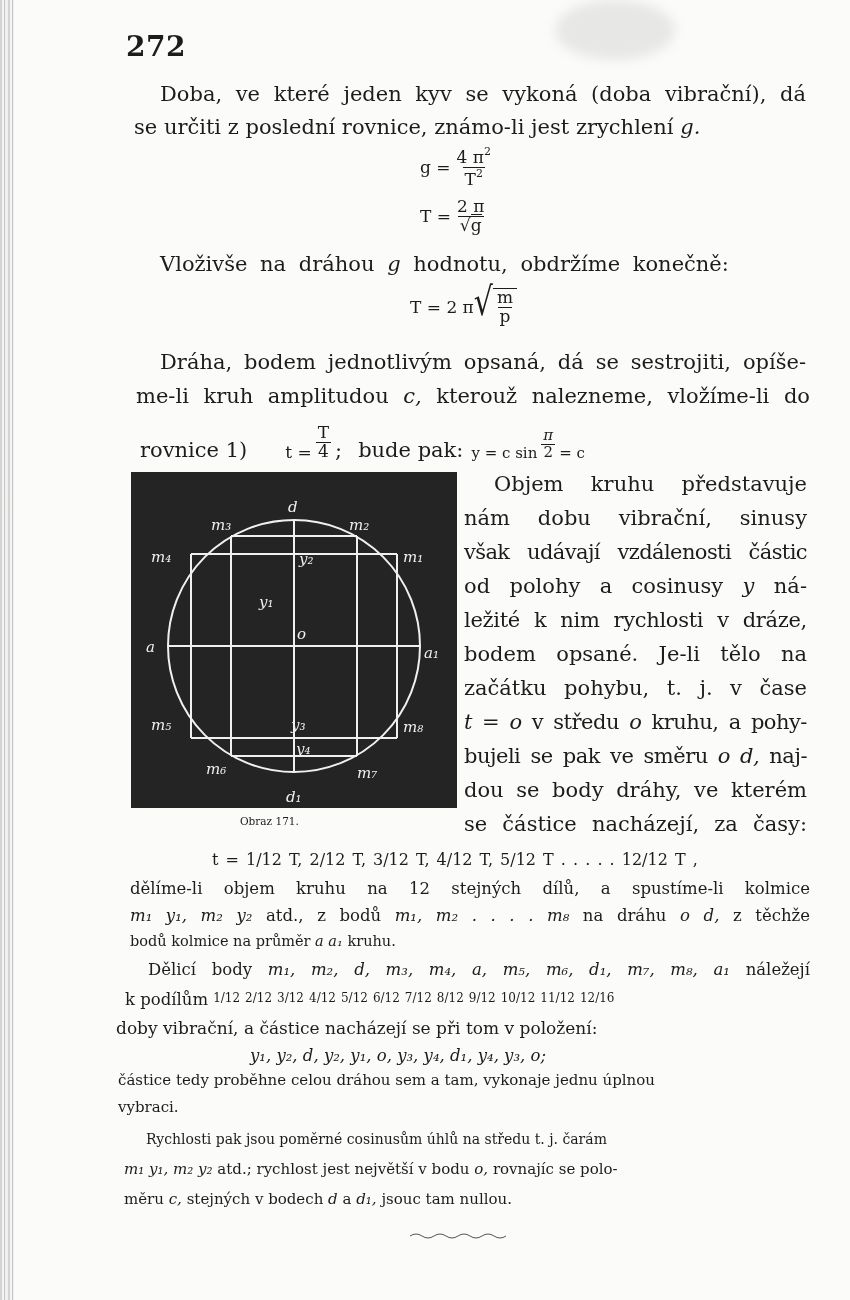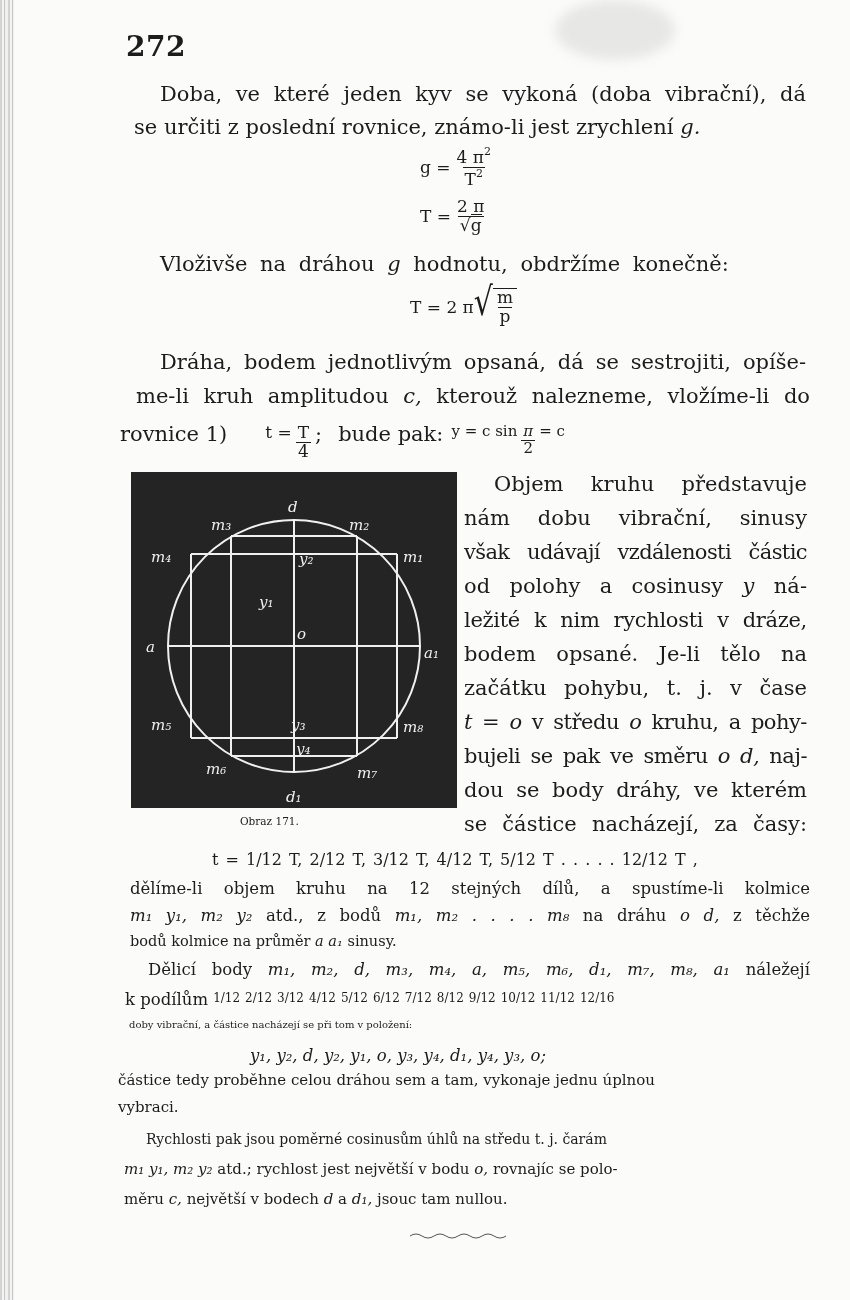--- a/index.html
+++ b/index.html
@@ -81,21 +81,21 @@
     </span>
   </span>
 </div>
 
 <div class="line j" style="left:160px;top:352px;width:646px;">Dráha, bodem jednotlivým opsaná, dá se sestrojiti, opíše-</div>
 <div class="line j" style="left:136px;top:386px;width:674px;">
   <span>me-li kruh amplitudou</span>
   <i>c,</i>
   <span>kterouž nalezneme, vložíme-li do</span>
 </div>
-<div class="line" style="left:120px;top:424px;display:flex;align-items:flex-start;">
+<div class="line" style="left:140px;top:424px;display:flex;align-items:flex-end;">
   <span>rovnice 1)</span>
   <span style="font-size:17px;margin-left:38px;">t =</span>
   <span class="frac" style="font-size:17px;">
     <span class="num">T</span>
     <span class="den">4</span>
   </span>
   <span>;</span>
   <span style="margin-left:16px;">bude pak:</span>
   <span style="font-size:15px;margin-left:8px;">y = c sin</span>
   <span class="frac" style="font-size:15px;">
@@ -184,21 +184,21 @@
   <i>m₁ y₁, m₂ y₂</i>
   <span>atd., z bodů</span>
   <i>m₁, m₂ . . . . m₈</i>
   <span>na dráhu</span>
   <i>o d,</i>
   <span>z těchže</span>
 </div>
 <div class="line sm" style="left:130px;top:934px;font-size:14.5px;">
   <span>bodů kolmice na průměr</span>
   <i>a a₁</i>
-  <span>sinusy.</span>
+  <span>kruhu.</span>
 </div>
 
 <div class="line sm j" style="left:148px;top:962px;width:662px;">
   <span>Dělicí body</span>
   <i>m₁, m₂, d, m₃, m₄, a, m₅, m₆, d₁, m₇, m₈, a₁</i>
   <span>náležejí</span>
 </div>
 <div class="line sm" style="left:125px;top:992px;display:flex;gap:5px;">
   <span>k podílům</span>
   <span class="f">1/12</span>
@@ -207,36 +207,36 @@
   <span class="f">4/12</span>
   <span class="f">5/12</span>
   <span class="f">6/12</span>
   <span class="f">7/12</span>
   <span class="f">8/12</span>
   <span class="f">9/12</span>
   <span class="f">10/12</span>
   <span class="f">11/12</span>
   <span class="f">12/16</span>
 </div>
-<div class="line sm" style="left:129px;top:1020px;font-size:10px;">doby vibrační, a částice nacházejí se při tom v položení:</div>
+<div class="line sm" style="left:116px;top:1020px;font-size:17px;">doby vibrační, a částice nacházejí se při tom v položení:</div>
 <div class="line sm it" style="left:250px;top:1048px;">y₁, y₂, d, y₂, y₁, o, y₃, y₄, d₁, y₄, y₃, o;</div>
 <div class="line sm" style="left:118px;top:1073px;font-size:15px;">částice tedy proběhne celou dráhou sem a tam, vykonaje jednu úplnou</div>
 <div class="line sm" style="left:118px;top:1100px;font-size:15px;">vybraci.</div>
 
 <div class="line sm" style="left:146px;top:1132px;font-size:14px;">Rychlosti pak jsou poměrné cosinusům úhlů na středu t. j. čarám</div>
 <div class="line sm" style="left:124px;top:1162px;font-size:15px;">
   <i>m₁ y₁, m₂ y₂</i>
   <span>atd.; rychlost jest největší v bodu</span>
   <i>o,</i>
   <span>rovnajíc se polo-</span>
 </div>
 <div class="line sm" style="left:124px;top:1192px;font-size:15px;">
   <span>měru</span>
   <i>c,</i>
-  <span>největší v bodech</span>
+  <span>stejných v bodech</span>
   <i>d</i>
   <span>a</span>
   <i>d₁,</i>
   <span>jsouc tam nullou.</span>
 </div>
 
 <svg class="ornament" width="100" height="12">
   <path d="M0 4 Q6 0 12 4 T24 4 T36 4 T48 4 T60 4 T72 4 T84 4 T96 4" stroke="#555" stroke-width="1" fill="none"></path>
 </svg>
 

